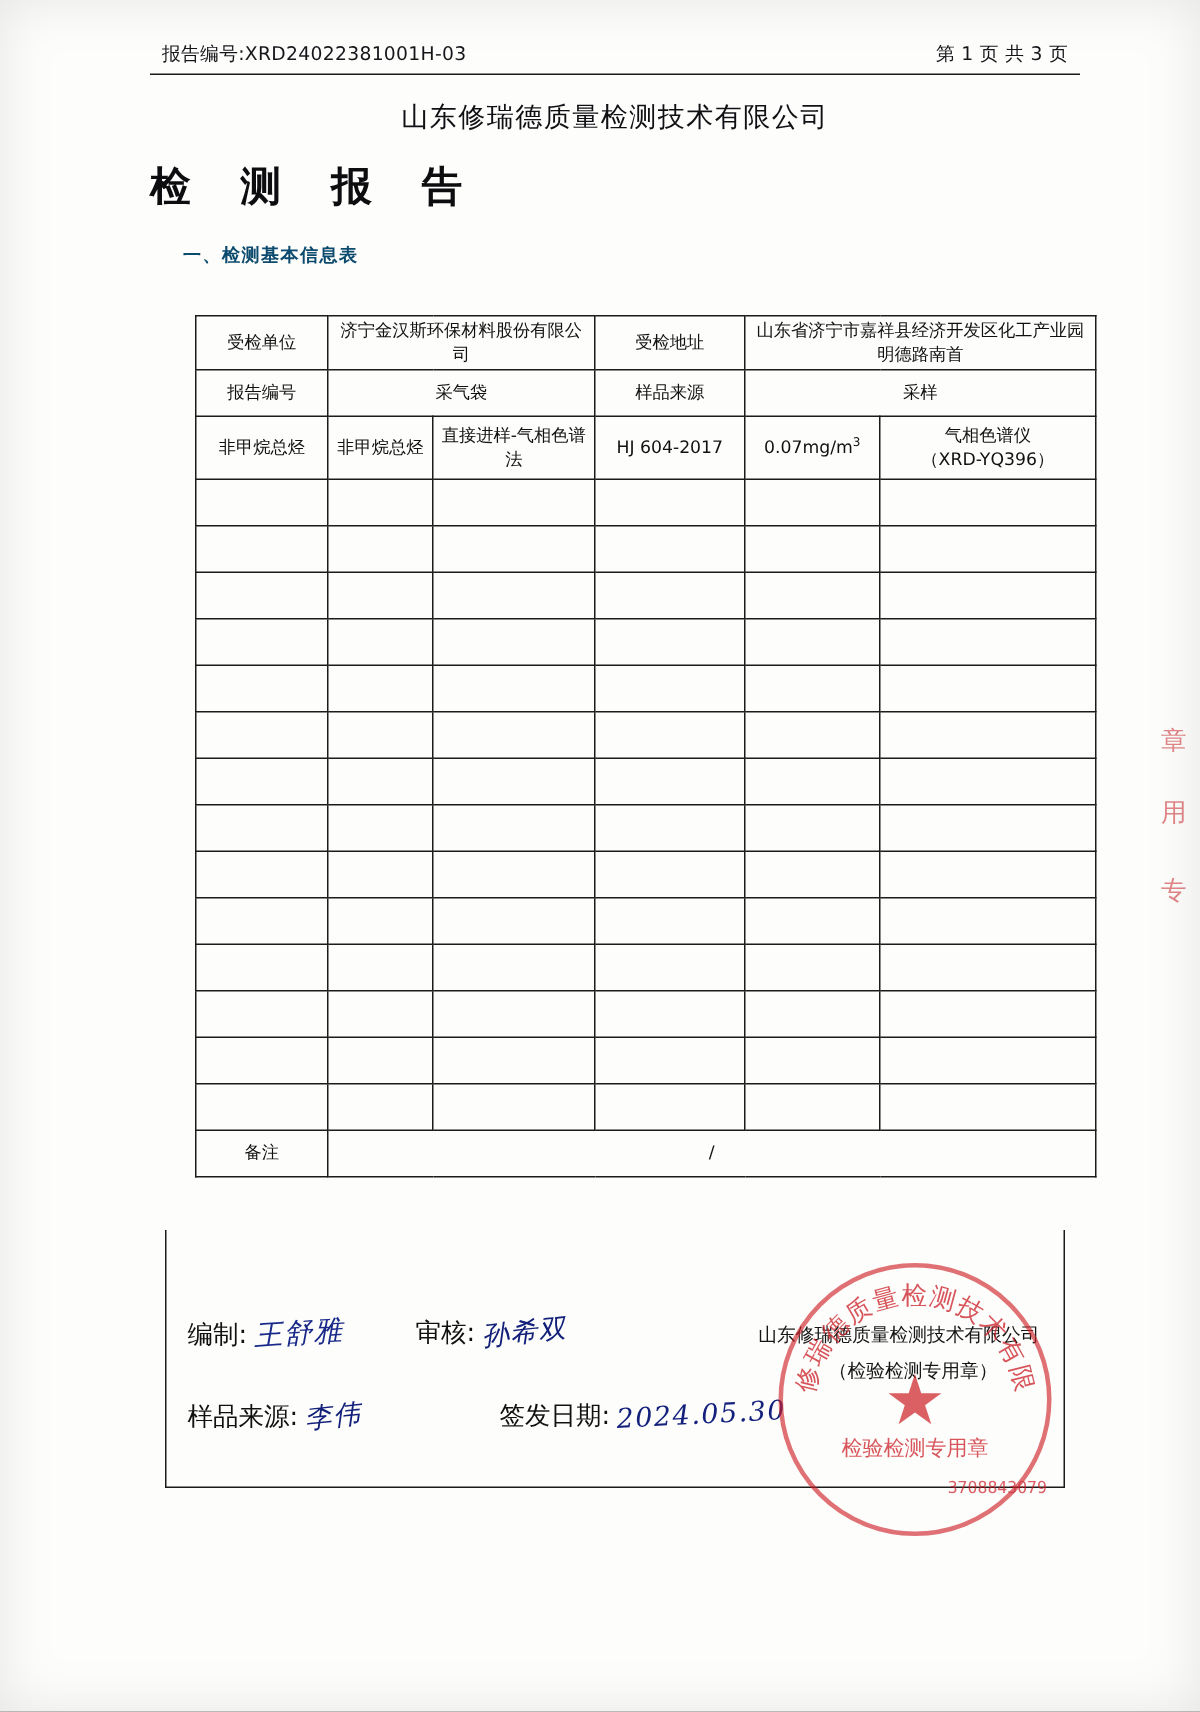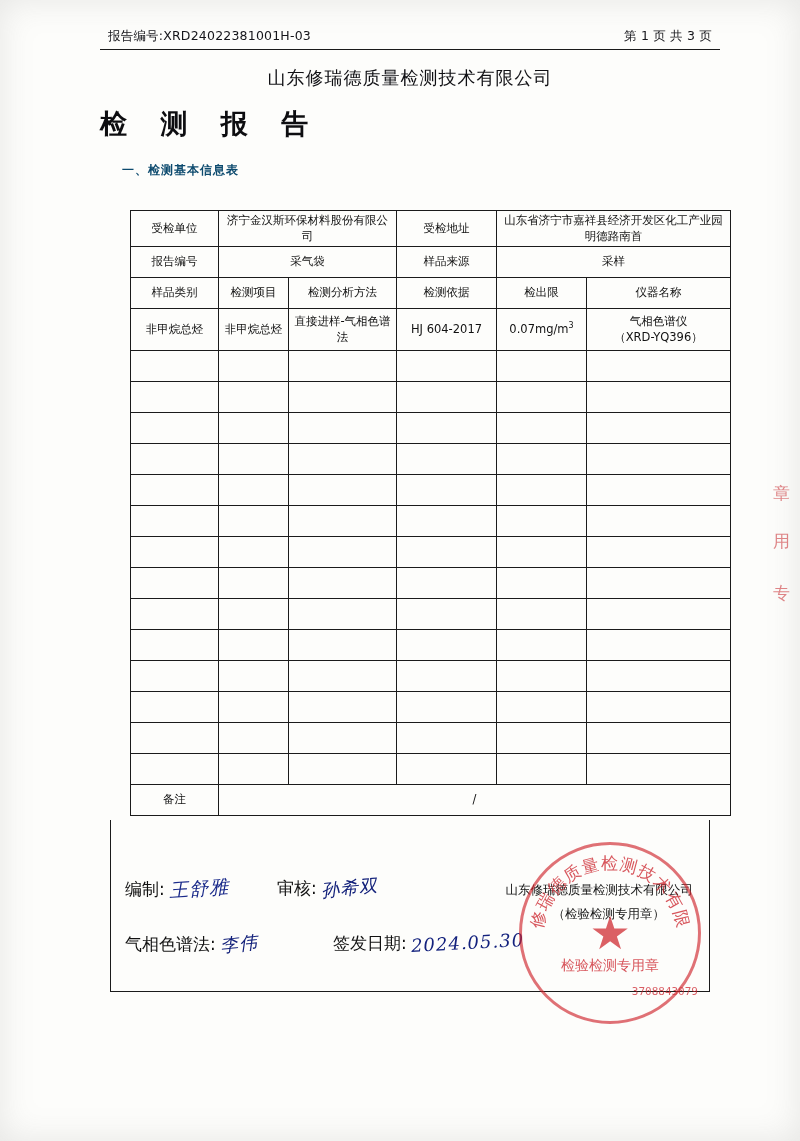--- a/index.html
+++ b/index.html
@@ -232,28 +232,20 @@
           <td colspan="2">济宁金汉斯环保材料股份有限公司</td>
           <td class="lbl">受检地址</td>
           <td colspan="2" rowspan="1">山东省济宁市嘉祥县经济开发区化工产业园明德路南首</td>
         </tr>
         <tr>
           <td class="lbl">报告编号</td>
           <td colspan="2">采气袋</td>
           <td class="lbl">样品来源</td>
           <td colspan="2">采样</td>
         </tr>
-        <tr>
-          <td>样品类别</td>
-          <td>检测项目</td>
-          <td>检测分析方法</td>
-          <td>检测依据</td>
-          <td>检出限</td>
-          <td>仪器名称</td>
-        </tr>
         <tr style="height:42px">
           <td>非甲烷总烃</td>
           <td>非甲烷总烃</td>
           <td>直接进样-气相色谱法</td>
           <td>HJ 604-2017</td>
           <td><span>0.07mg/m</span><span class="sup">3</span></td>
           <td>
             <div>气相色谱仪</div>
             <div>（XRD-YQ396）</div>
           </td>
@@ -384,21 +376,21 @@
     <div class="signblock">
       <div class="sig-row" style="left:14px; top:56px;">
         <span class="sig-label">编制:</span>
         <span class="hand">王舒雅</span>
       </div>
       <div class="sig-row" style="left:166px; top:56px;">
         <span class="sig-label">审核:</span>
         <span class="hand blue2">孙希双</span>
       </div>
       <div class="sig-row" style="left:14px; top:112px;">
-        <span class="sig-label">气相色谱法:</span>
+        <span class="sig-label">样品来源:</span>
         <span class="hand blue2">李伟</span>
       </div>
       <div class="sig-row" style="left:222px; top:112px;">
         <span class="sig-label">签发日期:</span>
         <span class="hand date">2024.05.30</span>
       </div>
 
       <div class="corp-line">山东修瑞德质量检测技术有限公司</div>
       <div class="corp-line2">（检验检测专用章）</div>
 

